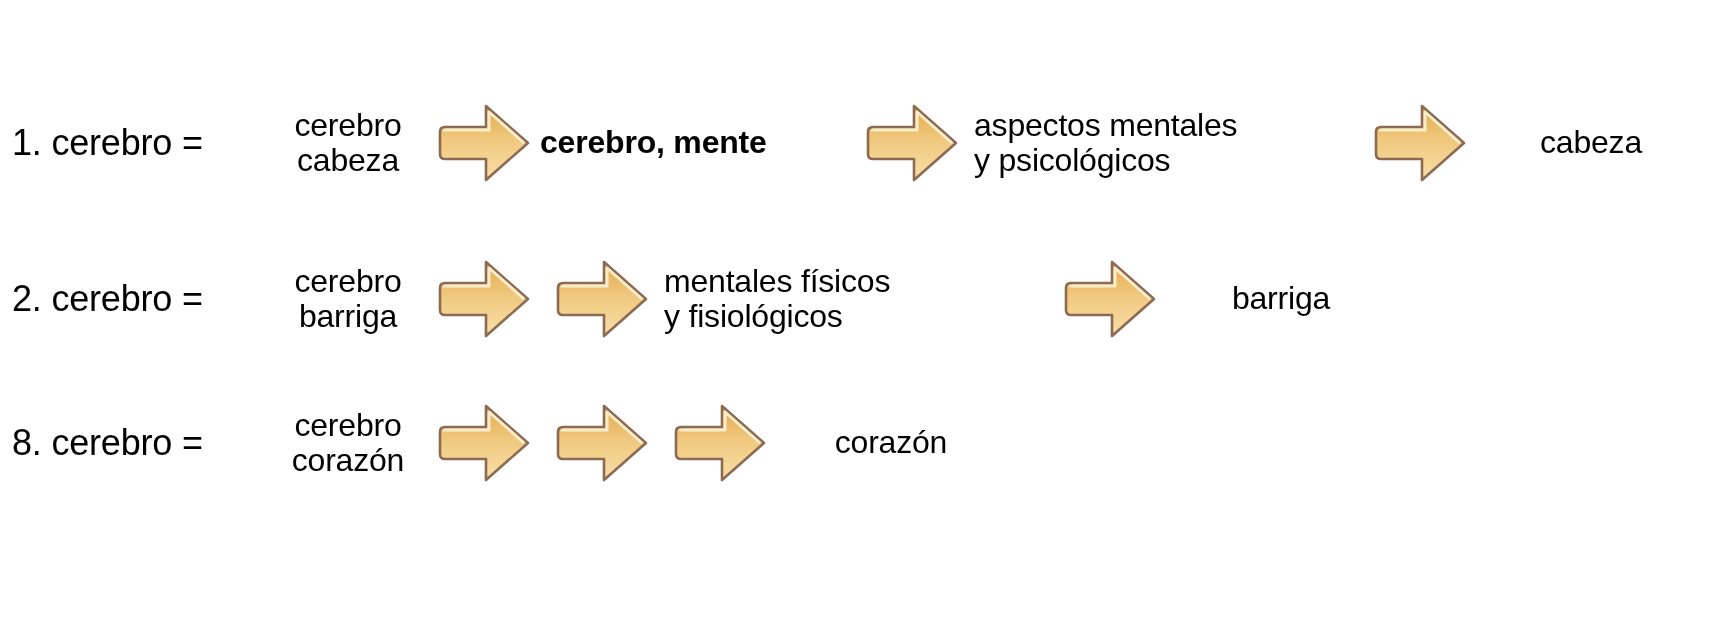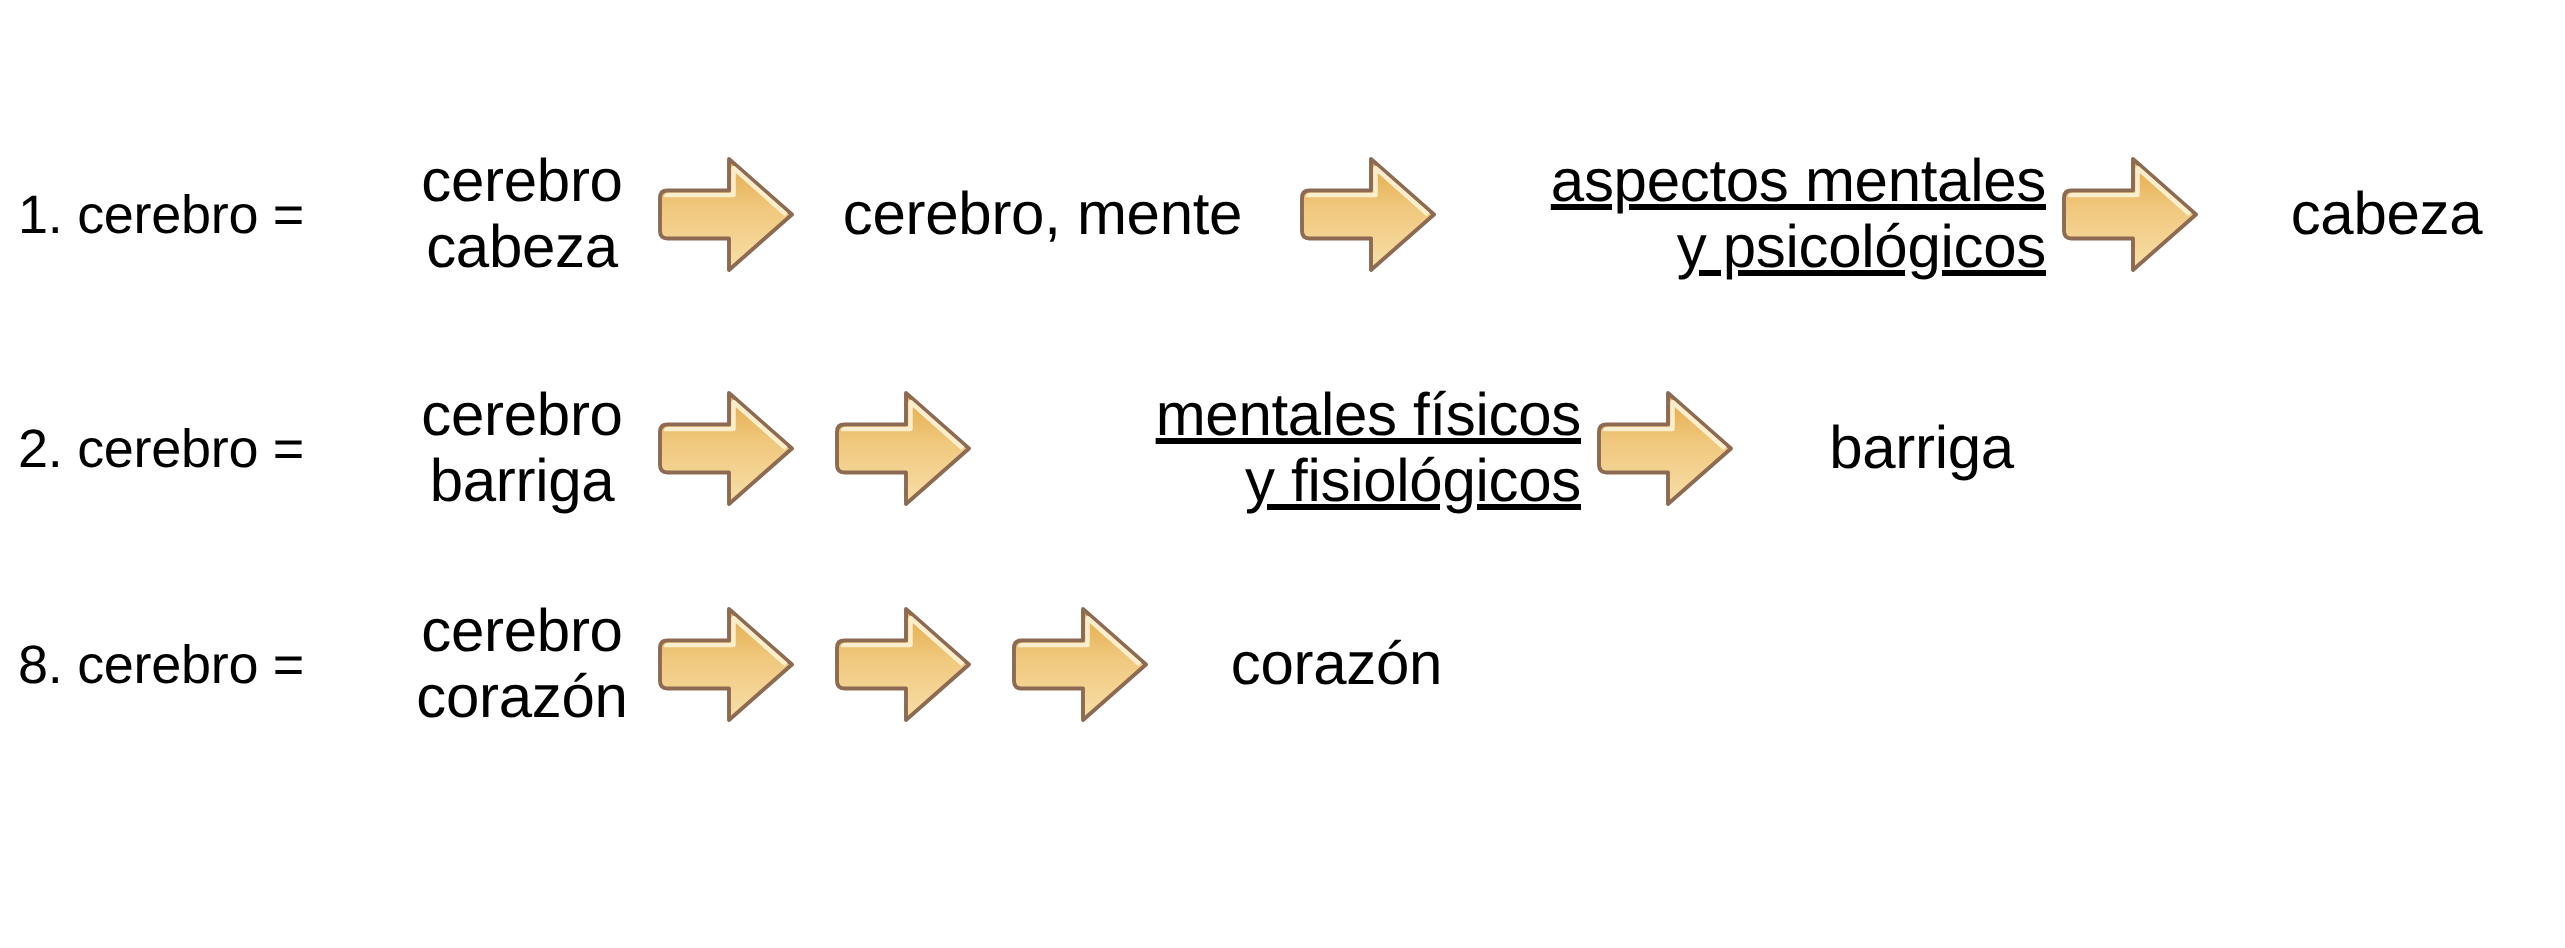--- a/index.html
+++ b/index.html
@@ -33,26 +33,26 @@
   }
   #row-0 { top: 40px; }
   #row-1 { top: 196px; }
   #row-2 { top: 340px; }
 
   
   .col-label   { width: 268px;  flex: 0 0 268px;  text-align: left;   padding-left: 12px; box-sizing: border-box; }
   .col-a       { width: 160px;  flex: 0 0 160px;  text-align: center; }
   .arrow-cell  { width: 112px;  flex: 0 0 112px;  display: flex; align-items: center; justify-content: center; }
   .arrow-cell.wide { width: 124px; flex: 0 0 124px; }
-  .col-b       { width: 310px;  flex: 0 0 310px;  text-align: center; }
-  .col-c       { width: 390px;  flex: 0 0 390px;  text-align: right; text-decoration: underline; }
+  .col-b       { width: 310px;  flex: 0 0 310px;  text-align: left; font-weight: bold; }
+  .col-c       { width: 390px;  flex: 0 0 390px;  text-align: left; }
   .col-d       { width: 230px;  flex: 0 0 230px;  text-align: center; }
 
   .txt {
-    font-size: 40px;
+    font-size: 32px;
     line-height: 1.10;
     letter-spacing: -0.2px;
     white-space: pre-line;
     color: #000000;
   }
   .txt.label { font-size: 36px; white-space: nowrap; }
 
   .arrow-svg { display: block; }
 </style>
 </head>

